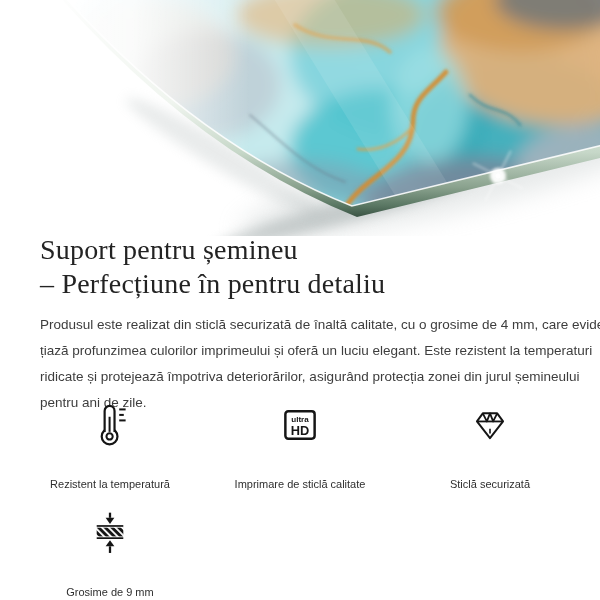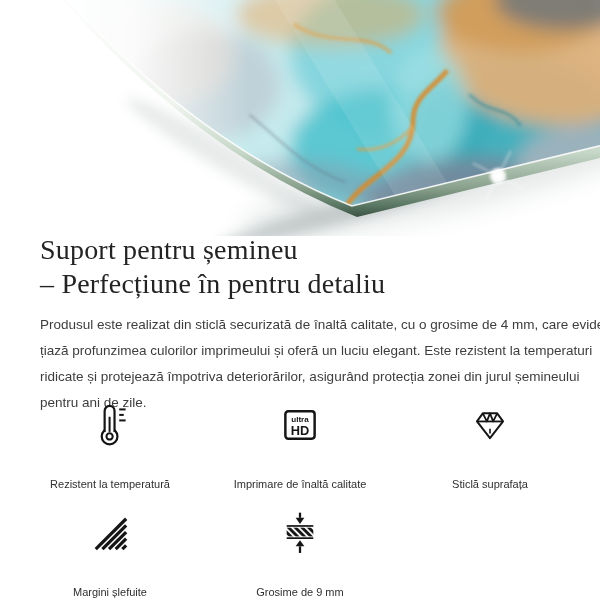--- a/index.html
+++ b/index.html
@@ -142,50 +142,36 @@
     </div>
 
     <div class="feature">
       <div class="ficon">
         <svg width="38" height="38" viewBox="0 0 40 40">
           <rect class="ic" x="4.6" y="5.6" width="30.8" height="28.8" rx="3" stroke-width="2.6"></rect>
           <text x="20" y="17" text-anchor="middle" font-family="Liberation Sans, sans-serif" font-size="8.5" font-weight="700" fill="#151515">ultra</text>
           <text x="20" y="30.5" text-anchor="middle" font-family="Liberation Sans, sans-serif" font-size="13.5" font-weight="700" fill="#151515">HD</text>
         </svg>
       </div>
-      <div class="flabel">Imprimare de înaltă calitate</div>
+      <div class="flabel">Imprimare de sticlă calitate</div>
     </div>
 
 
     <div class="feature">
       <div class="ficon">
         <svg width="36" height="31" viewBox="0 0 40 34">
           <path class="ic" d="M5.5,12.5 L12,3.5 L28,3.5 L34.5,12.5 L20,31 Z" stroke-width="2.2" stroke-linejoin="round"></path>
           <line class="ic" x1="5.5" y1="12.5" x2="34.5" y2="12.5" stroke-width="2"></line>
           <path class="ic" d="M12,3.5 L16.5,12.5 L20,3.5 L23.5,12.5 L28,3.5" stroke-width="2" stroke-linejoin="round"></path>
           <line class="ic" x1="20" y1="20.5" x2="20" y2="26" stroke-width="1.8"></line>
         </svg>
       </div>
-      <div class="flabel">Sticlă suprafața</div>
+      <div class="flabel">Sticlă securizată</div>
     </div>
 
-    <div class="feature">
-      <div class="ficon">
-        <svg width="38" height="38" viewBox="0 0 40 40">
-          <g stroke="#151515" stroke-width="3.4">
-            <line x1="5" y1="37" x2="37" y2="5"></line>
-            <line x1="12" y1="37" x2="37" y2="12"></line>
-            <line x1="19" y1="37" x2="37" y2="19"></line>
-            <line x1="26" y1="37" x2="37" y2="26"></line>
-            <line x1="33" y1="37" x2="37" y2="33"></line>
-          </g>
-        </svg>
-      </div>
-      <div class="flabel">Margini șlefuite</div>
-    </div>
 
     <div class="feature">
       <div class="ficon">
         <svg width="38" height="44" viewBox="0 0 40 46">
           <defs>
             <pattern id="hatch" patternUnits="userSpaceOnUse" width="5" height="5" patternTransform="rotate(45)">
               <rect width="5" height="5" fill="#ffffff"></rect>
               <rect width="5" height="3.1" fill="#151515"></rect>
             </pattern>
           </defs>

